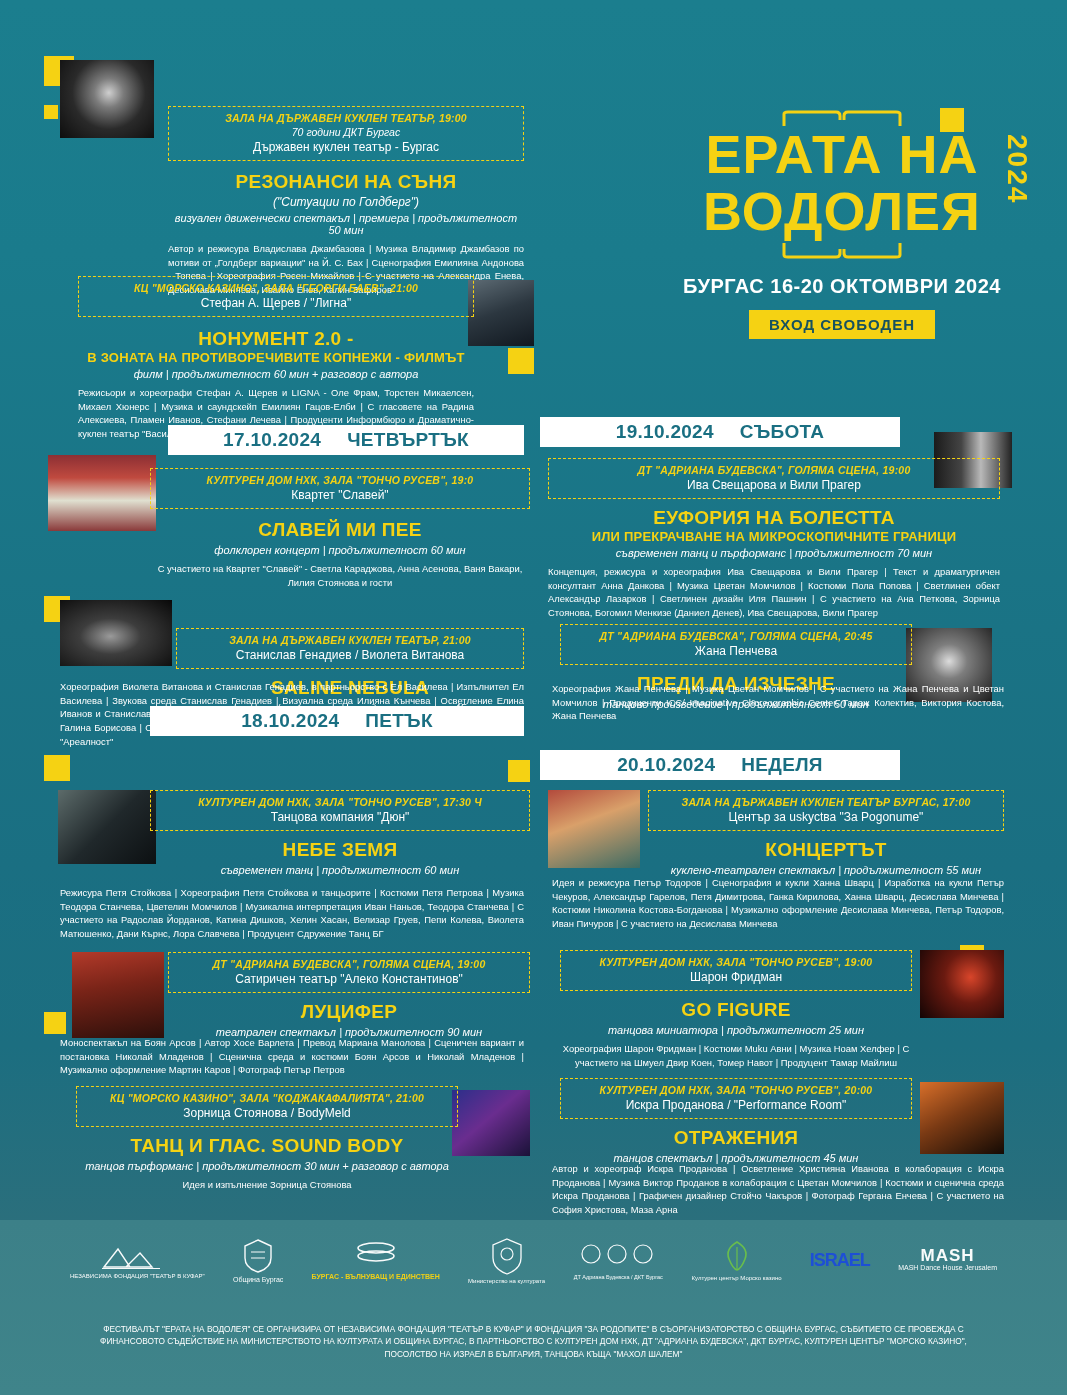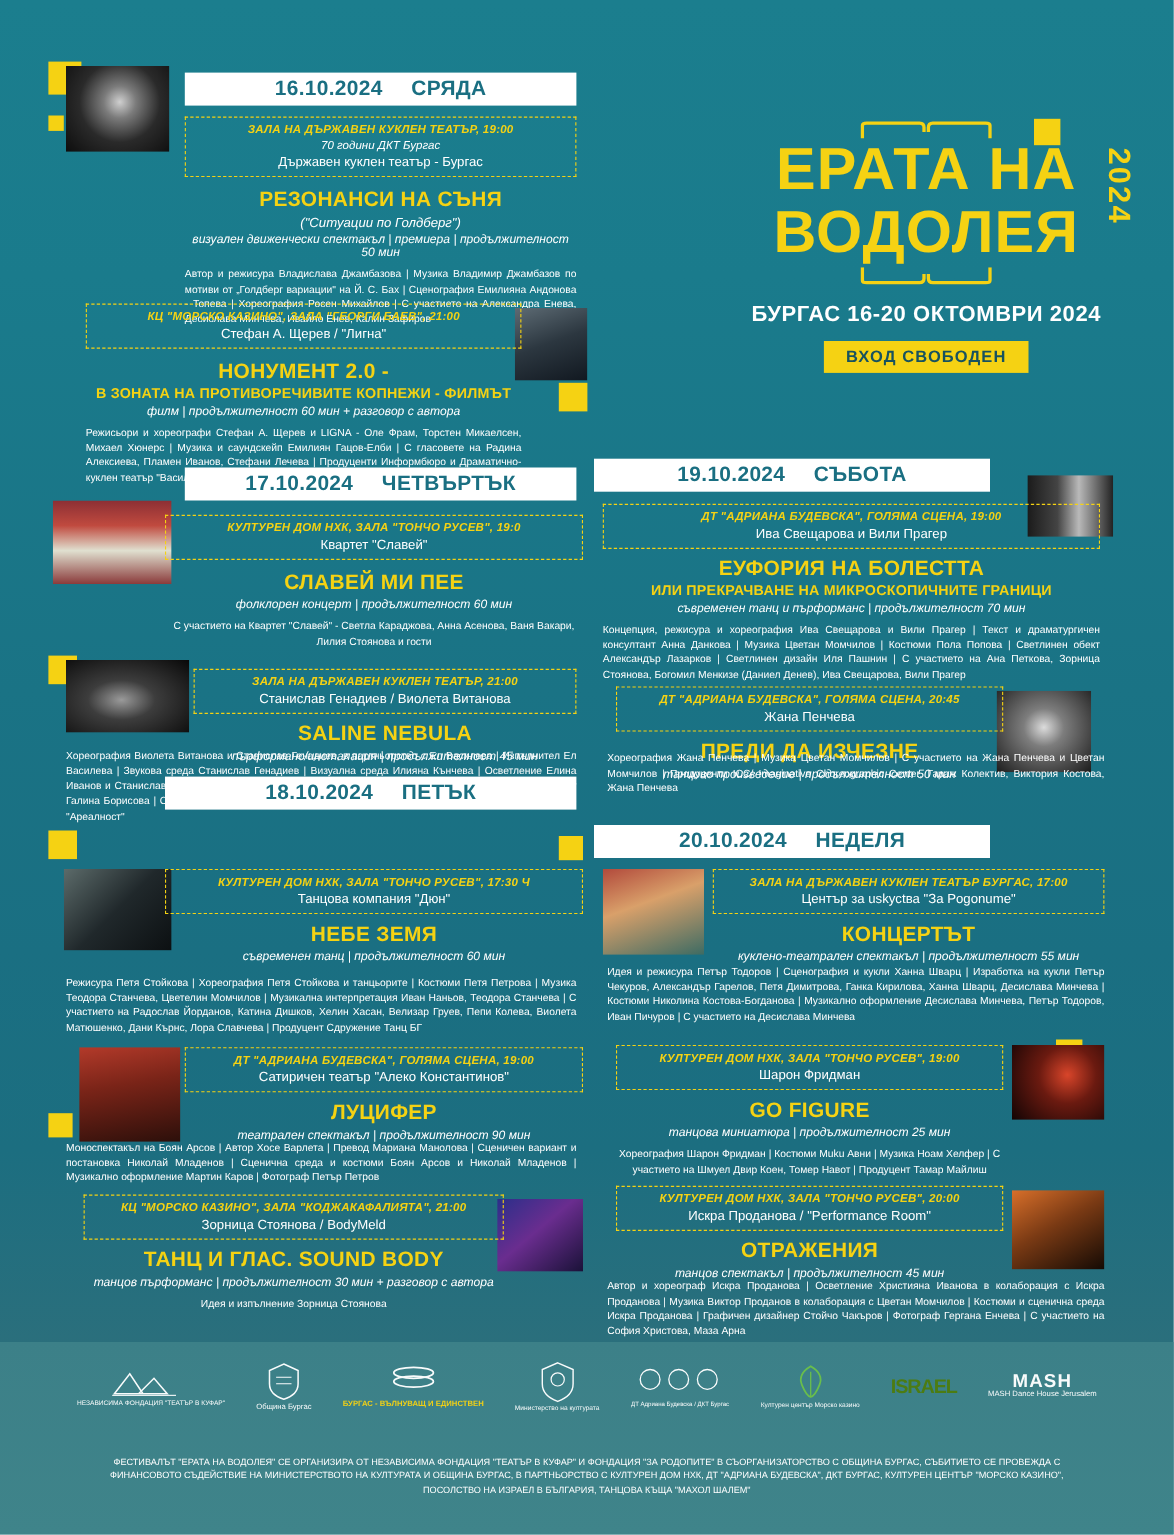--- a/index.html
+++ b/index.html
@@ -103,24 +103,20 @@
       <div class="logo-line">ВОДОЛЕЯ</div>
       <div class="logo-year">2024</div>
     </div>
     <svg class="bracket" width="120" height="16" viewBox="0 0 120 16" style="margin-top:4px;">
       <path d="M2 0 V12 Q2 14 6 14 H54 Q58 14 58 10 V6 M62 6 V10 Q62 14 66 14 H114 Q118 14 118 12 V0" fill="none" stroke="#f5d213" stroke-width="3"></path>
     </svg>
     <div class="logo-city">БУРГАС  16-20 ОКТОМВРИ 2024</div>
     <div class="logo-free">ВХОД СВОБОДЕН</div>
   </div>
 
-  <div class="date-bar" style="left:168px; top:66px; width:356px;">
-    <span>16.10.2024</span>
-    <span class="dw">СРЯДА</span>
-  </div>
 
   <div class="photo" style="left:60px; top:60px; width:94px; height:78px;">
     <div style="width:100%;height:100%;background:
       radial-gradient(circle at 52% 42%, #cfcfcf 0%, #7b7b7b 22%, #2a2a2a 55%, #0d0d0d 100%);"></div>
   </div>
 
   <div style="position:absolute; left:168px; top:106px; width:356px;">
     <div class="dashed-box">
       <div class="venue yellow">ЗАЛА НА ДЪРЖАВЕН КУКЛЕН ТЕАТЪР, 19:00</div>
       <div class="center ital" style="font-size:10.5px;margin-top:2px;">70 години ДКТ Бургас</div>
@@ -164,21 +160,21 @@
     </div>
     <div class="title" style="margin-top:10px;">СЛАВЕЙ МИ ПЕЕ</div>
     <div class="genre">фолклорен концерт | продължителност 60 мин</div>
     <div class="credits" style="text-align:center;">С участието на Квартет "Славей" - Светла Караджова, Анна Асенова, Ваня Вакари, Лилия Стоянова и гости</div>
   </div>
 
   <div class="photo" style="left:60px; top:600px; width:112px; height:66px;">
     <div style="width:100%;height:100%;background:
       radial-gradient(ellipse at 45% 55%, #9a9a9a 0%, #3d3d3d 35%, #080808 100%);"></div>
   </div>
-  <div style="position:absolute; left:176px; top:608px; width:348px;">
+  <div style="position:absolute; left:176px; top:628px; width:348px;">
     <div class="dashed-box">
       <div class="venue yellow">ЗАЛА НА ДЪРЖАВЕН КУКЛЕН ТЕАТЪР, 21:00</div>
       <div class="artist">Станислав Генадиев / Виолета Витанова</div>
     </div>
     <div class="title" style="margin-top:8px;">SALINE NEBULA</div>
     <div class="genre">пърформанс/инсталация | продължителност 45 мин</div>
   </div>
   <div class="credits" style="position:absolute; left:60px; top:674px; width:464px;">Хореография Виолета Витанова и Станислав Генадиев, в партньорство с Ел Василева | Изпълнител Ел Василева | Звукова среда Станислав Генадиев | Визуална среда Илияна Кънчева | Осветление Елина Иванов и Станислав Генадиев | Консултант концепция Станислава Симеонов | Движенчески консултант Галина Борисова | Оператор Марин Кафеджийски | Фотограф Мартин Атанасов | Продуцент Сдружение "Ареалност"</div>
 
   <div class="date-bar" style="left:150px; top:706px; width:374px;">
@@ -358,21 +354,21 @@
 
     <div class="logo-item">
       <svg width="44" height="34" viewBox="0 0 44 34">
         <path d="M22 3 Q34 10 30 20 Q26 30 22 31 Q18 30 14 20 Q10 10 22 3 Z" fill="none" stroke="#6bc04a" stroke-width="1.6"></path>
         <path d="M22 8 V30" stroke="#6bc04a" stroke-width="1.2"></path>
       </svg>
       <div style="font-size:6px;">Културен център Морско казино</div>
     </div>
 
     <div class="logo-item">
-      <div style="font-size:18px;font-weight:bold;color:#4d7c0f;letter-spacing:-1px;">ISRAEL</div>
+      <div style="font-size:18px;font-weight:bold;color:#1d4ed8;letter-spacing:-1px;">ISRAEL</div>
     </div>
 
     <div class="logo-item">
       <div style="font-size:17px;font-weight:bold;letter-spacing:1px;line-height:1;">MASH</div>
       <div style="font-size:7px;line-height:1.25;">MASH Dance House Jerusalem</div>
     </div>
   </div>
 
   <div class="footer-text">ФЕСТИВАЛЪТ "ЕРАТА НА ВОДОЛЕЯ" СЕ ОРГАНИЗИРА ОТ НЕЗАВИСИМА ФОНДАЦИЯ "ТЕАТЪР В КУФАР" И ФОНДАЦИЯ "ЗА РОДОПИТЕ" В СЪОРГАНИЗАТОРСТВО С ОБЩИНА БУРГАС, СЪБИТИЕТО СЕ ПРОВЕЖДА С ФИНАНСОВОТО СЪДЕЙСТВИЕ НА МИНИСТЕРСТВОТО НА КУЛТУРАТА И ОБЩИНА БУРГАС, В ПАРТНЬОРСТВО С КУЛТУРЕН ДОМ НХК, ДТ "АДРИАНА БУДЕВСКА", ДКТ БУРГАС, КУЛТУРЕН ЦЕНТЪР "МОРСКО КАЗИНО", ПОСОЛСТВО НА ИЗРАЕЛ В БЪЛГАРИЯ, ТАНЦОВА КЪЩА "МАХОЛ ШАЛЕМ"</div>
 

